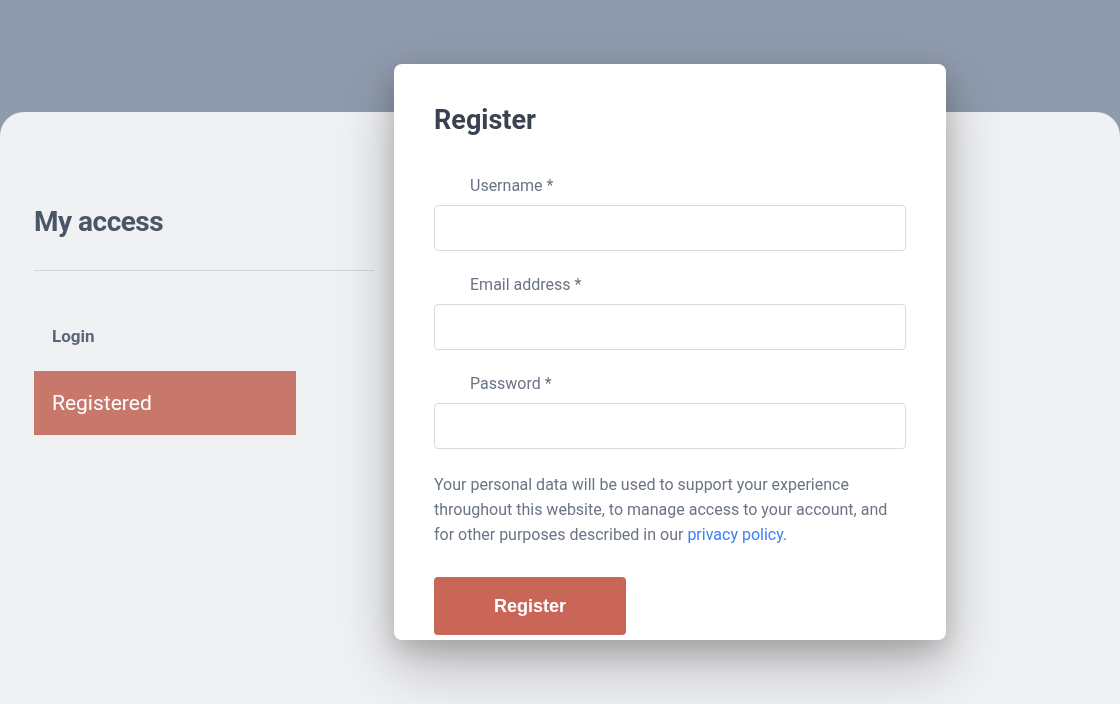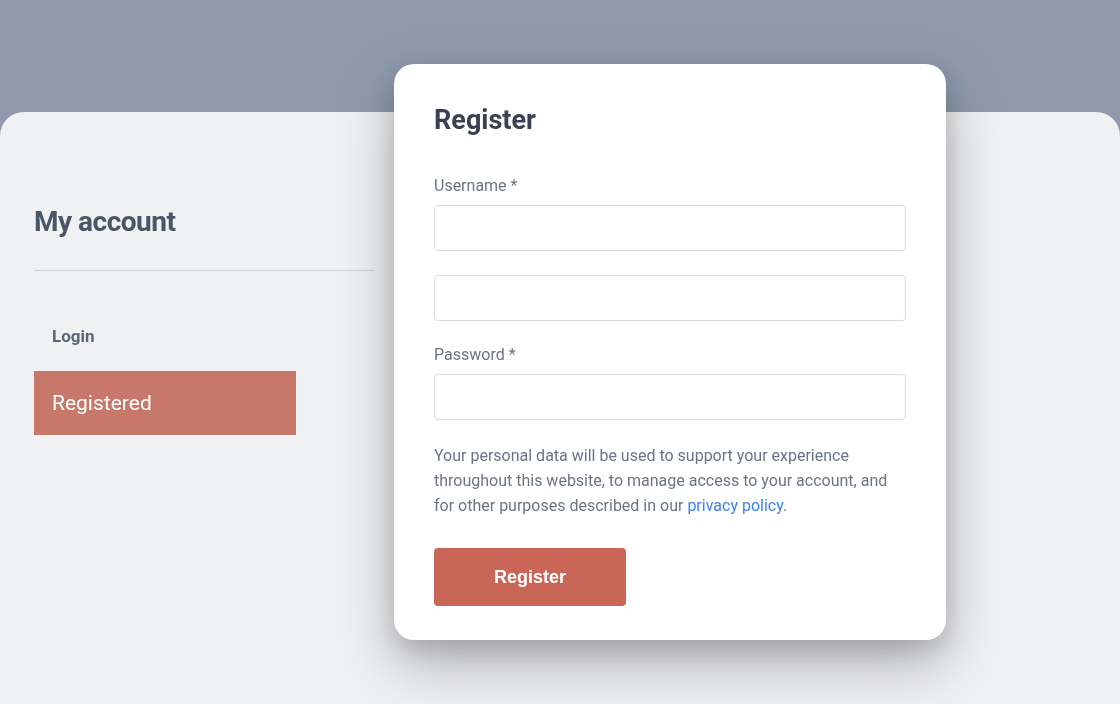--- a/index.html
+++ b/index.html
@@ -67,38 +67,39 @@
       font-weight: 400;
       color: #ffffff;
     }
     .modal {
       position: absolute;
       top: 64px;
       left: 394px;
       width: 552px;
       height: 576px;
       background: #ffffff;
-      border-radius: 20px;
+      border-radius: 8px;
       box-shadow: 0 25px 60px rgba(0, 0, 0, 0.25), 0 10px 25px rgba(0, 0, 0, 0.15);
       padding: 40px;
     }
     .modal-title {
       font-size: 27px;
       font-weight: 700;
       color: #3a4251;
       margin-bottom: 40px;
     }
     .form-group {
       margin-bottom: 24px;
     }
     .form-label {
       display: block;
       font-size: 16px;
       color: #6b7584;
       margin-bottom: 10px;
+      margin-left: 36px;
     }
     .form-input {
       width: 100%;
       height: 46px;
       border: 1px solid #d8dbe0;
       border-radius: 4px;
       padding: 0 12px;
       font-size: 15px;
       color: #3a4251;
       background: #ffffff;
@@ -123,41 +124,42 @@
       font-size: 18px;
       font-weight: 600;
       cursor: pointer;
     }
   </style>
 </head>
 <body>
 
 <div class="main-panel"></div>
 
-<h1 class="page-title">My account</h1>
+<h1 class="page-title">My access</h1>
 
 <div class="divider"></div>
 
 <div class="tab-login">
   <span>Login</span>
 </div>
 
 <div class="tab-registered">
   <span>Registered</span>
 </div>
 
 <div class="modal">
   <h2 class="modal-title">Register</h2>
 
   <div class="form-group">
     <label class="form-label">Username *</label>
     <input type="text" class="form-input" style="">
   </div>
 
   <div class="form-group">
+    <label class="form-label">Email address *</label>
     <input type="email" class="form-input" style="">
   </div>
 
   <div class="form-group">
     <label class="form-label">Password *</label>
     <input type="password" class="form-input" style="">
   </div>
 
   <p class="privacy-text">
     <span>Your personal data will be used to support your experience throughout this website, to manage access to your account, and for other purposes described in our </span><a href="#" class="privacy-link">privacy policy</a><span>.</span>

